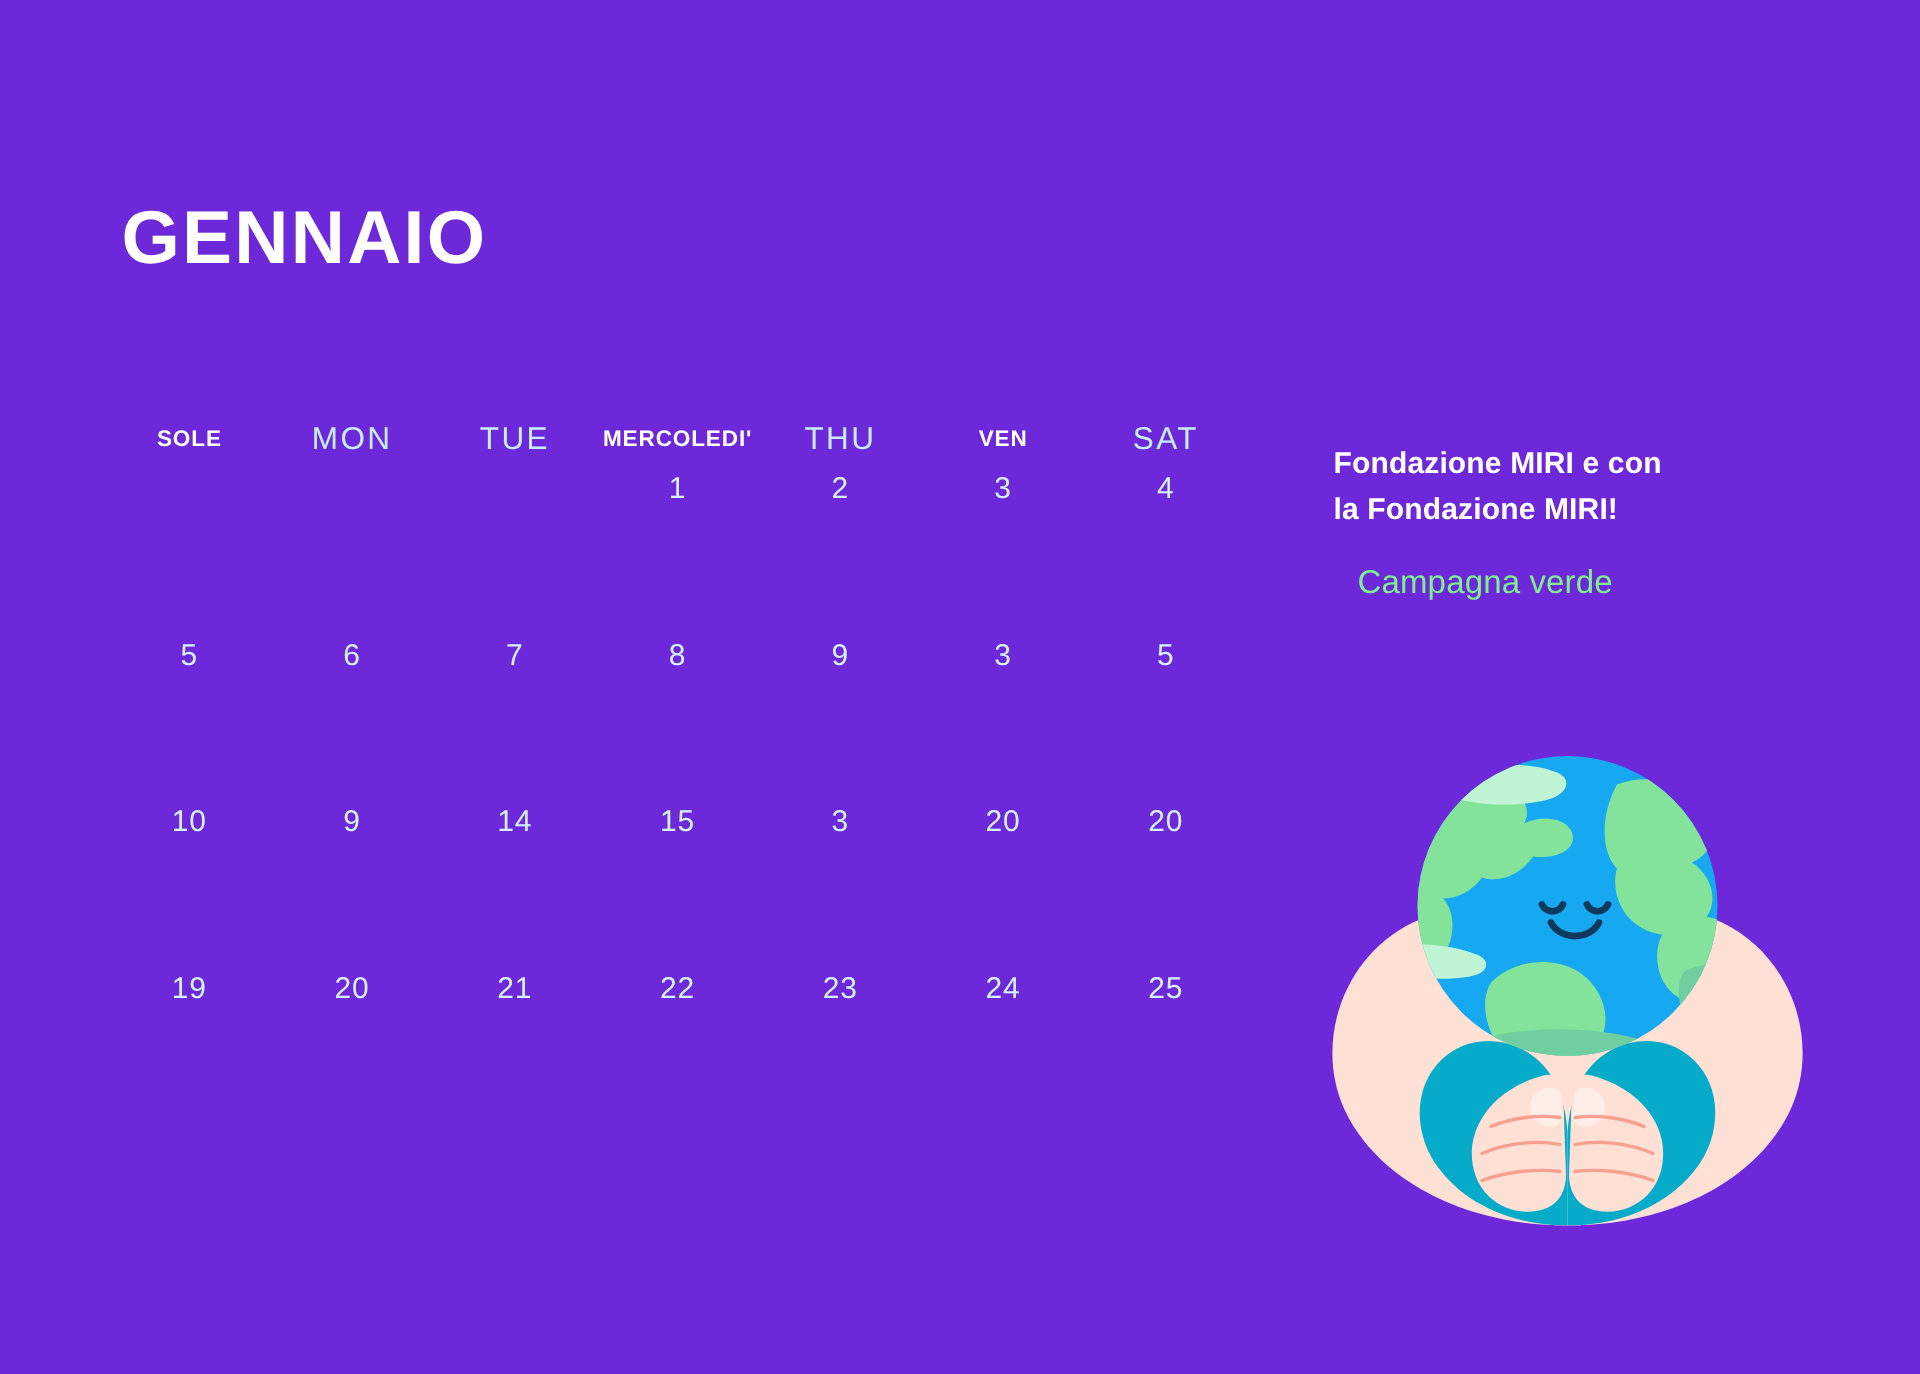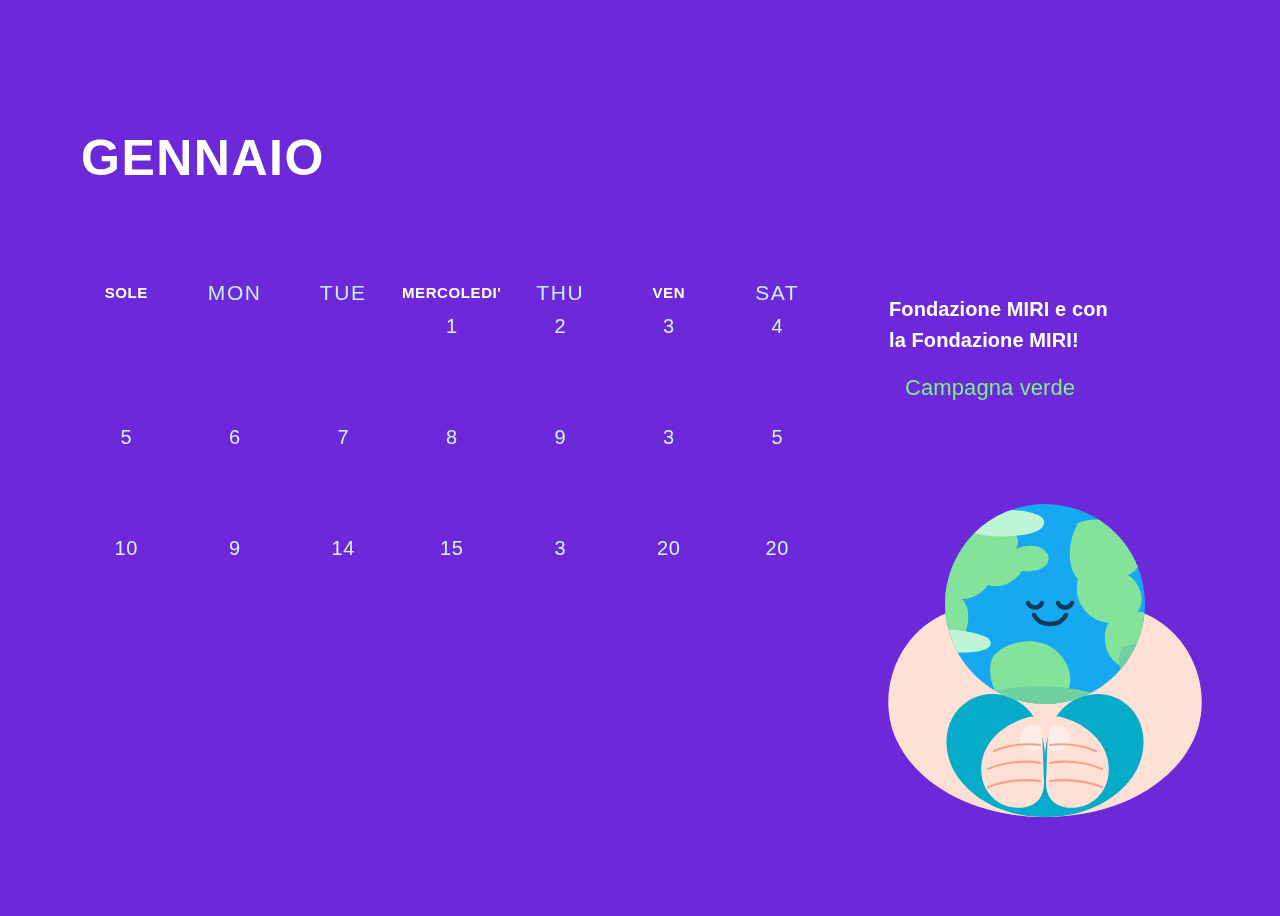--- a/index.html
+++ b/index.html
@@ -226,20 +226,43 @@
           <span class="day-num">3</span>
         </div>
       <div class="cal-cell">
           <span class="day-num">20</span>
         </div>
       <div class="cal-cell">
           <span class="day-num">20</span>
         </div>
     </div>
 
+    <div class="cal-row date-row">
+      <div class="cal-cell">
+          <span class="day-num">19</span>
+        </div>
+      <div class="cal-cell">
+          <span class="day-num">20</span>
+        </div>
+      <div class="cal-cell">
+          <span class="day-num">21</span>
+        </div>
+      <div class="cal-cell">
+          <span class="day-num">22</span>
+        </div>
+      <div class="cal-cell">
+          <span class="day-num">23</span>
+        </div>
+      <div class="cal-cell">
+          <span class="day-num">24</span>
+        </div>
+      <div class="cal-cell">
+          <span class="day-num">25</span>
+        </div>
+    </div>
 
 
   </div>
 
   <div id="side-panel">
     <p id="promo-heading">Fondazione MIRI e con la Fondazione MIRI!</p>
     <p id="promo-subheading">Campagna verde</p>
   </div>
 
   <div id="illustration">

